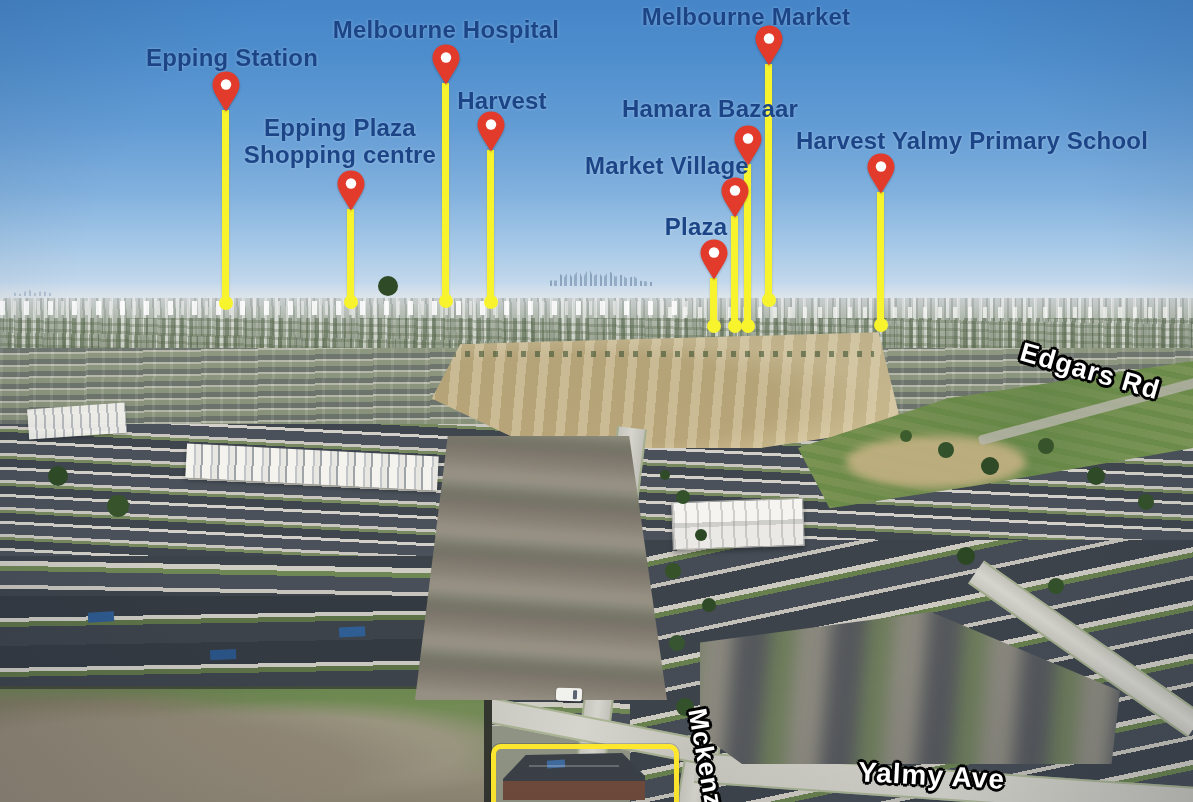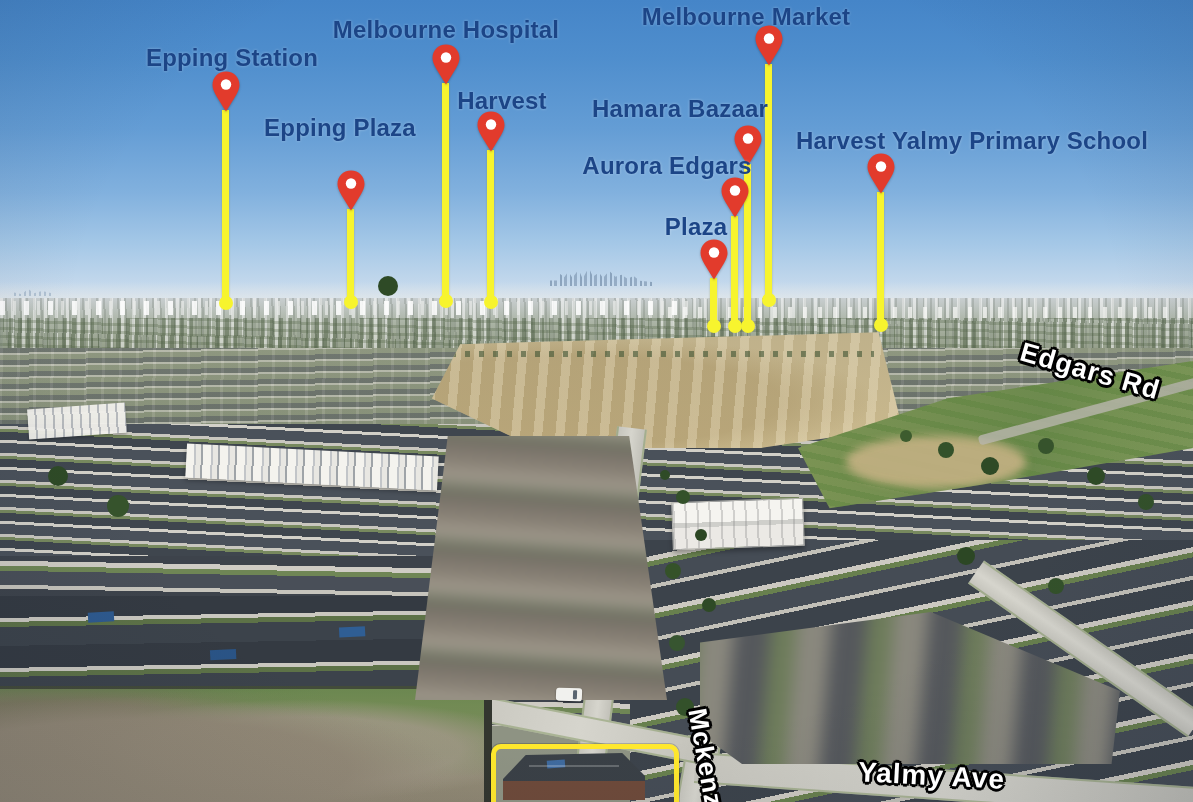--- a/index.html
+++ b/index.html
@@ -243,20 +243,21 @@
   </div>
 
   <div>
     <div class="pin-line" style="left:347px;top:209px;height:94px"></div>
     <svg class="pin-head" style="left:336px;top:169px" viewBox="0 0 30 42">
         <path d="M15 1C7 1 1.5 7 1.5 14.5 1.5 21 7 28 15 41 23 28 28.5 21 28.5 14.5 28.5 7 23 1 15 1Z"></path>
         <circle cx="15" cy="14" r="5.2" fill="#fff"></circle>
       </svg>
     <div class="pin-label" style="left:340px;top:114px">
       <div>Epping Plaza</div>
+      <div>Shopping centre</div>
     </div>
   </div>
 
   <div>
     <div class="pin-line" style="left:442px;top:83px;height:219px"></div>
     <svg class="pin-head" style="left:431px;top:43px" viewBox="0 0 30 42">
         <path d="M15 1C7 1 1.5 7 1.5 14.5 1.5 21 7 28 15 41 23 28 28.5 21 28.5 14.5 28.5 7 23 1 15 1Z"></path>
         <circle cx="15" cy="14" r="5.2" fill="#fff"></circle>
       </svg>
     <div class="pin-label" style="left:446px;top:16px">Melbourne Hospital</div>
@@ -279,30 +280,30 @@
       </svg>
     <div class="pin-label" style="left:746px;top:3px">Melbourne Market</div>
   </div>
 
   <div>
     <div class="pin-line" style="left:744px;top:164px;height:163px"></div>
     <svg class="pin-head" style="left:733px;top:124px" viewBox="0 0 30 42">
         <path d="M15 1C7 1 1.5 7 1.5 14.5 1.5 21 7 28 15 41 23 28 28.5 21 28.5 14.5 28.5 7 23 1 15 1Z"></path>
         <circle cx="15" cy="14" r="5.2" fill="#fff"></circle>
       </svg>
-    <div class="pin-label" style="left:680px;top:95px">Hamara Bazaar</div>
+    <div class="pin-label" style="left:710px;top:95px">Hamara Bazaar</div>
   </div>
 
   <div>
     <div class="pin-line" style="left:731px;top:216px;height:111px"></div>
     <svg class="pin-head" style="left:720px;top:176px" viewBox="0 0 30 42">
         <path d="M15 1C7 1 1.5 7 1.5 14.5 1.5 21 7 28 15 41 23 28 28.5 21 28.5 14.5 28.5 7 23 1 15 1Z"></path>
         <circle cx="15" cy="14" r="5.2" fill="#fff"></circle>
       </svg>
-    <div class="pin-label" style="left:667px;top:152px">Aurora Edgars</div>
+    <div class="pin-label" style="left:667px;top:152px">Market Village</div>
   </div>
 
   <div>
     <div class="pin-line" style="left:710px;top:278px;height:49px"></div>
     <svg class="pin-head" style="left:699px;top:238px" viewBox="0 0 30 42">
         <path d="M15 1C7 1 1.5 7 1.5 14.5 1.5 21 7 28 15 41 23 28 28.5 21 28.5 14.5 28.5 7 23 1 15 1Z"></path>
         <circle cx="15" cy="14" r="5.2" fill="#fff"></circle>
       </svg>
     <div class="pin-label" style="left:696px;top:213px">Plaza</div>
   </div>

